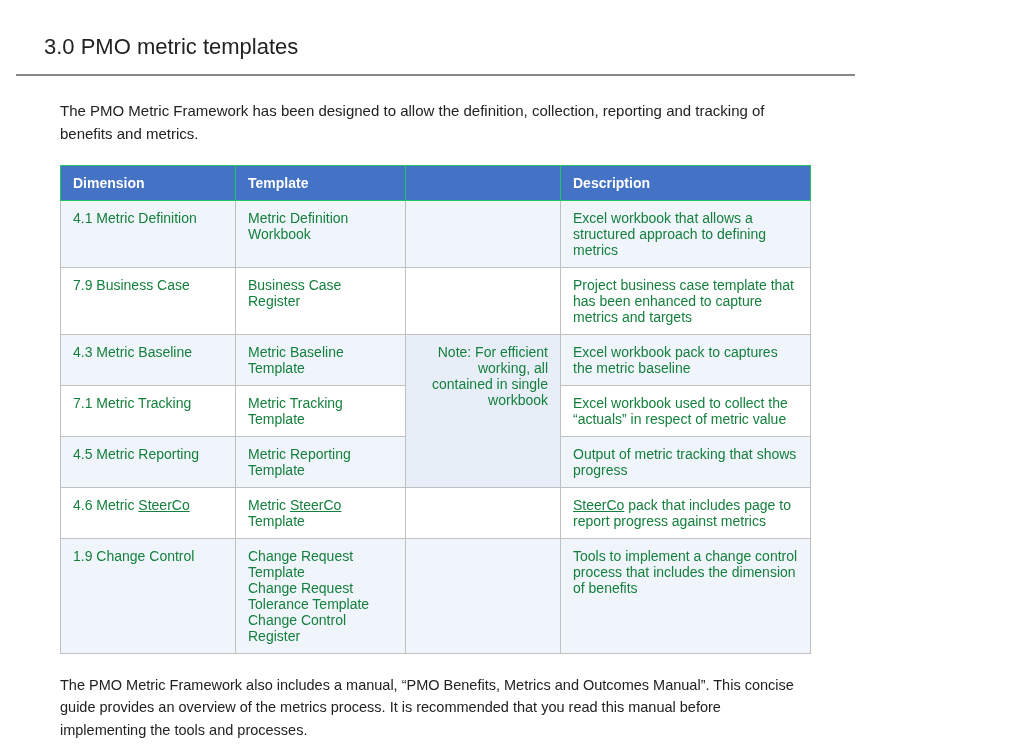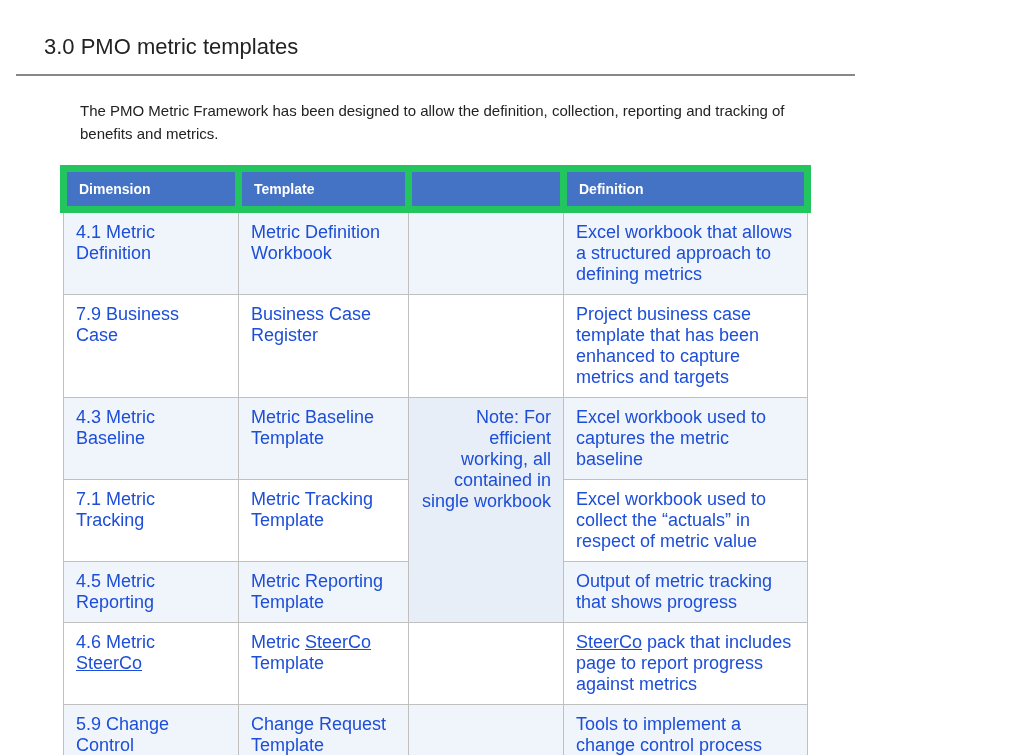--- a/index.html
+++ b/index.html
@@ -30,42 +30,41 @@
     }
     .content {
       padding: 24px 44px 10px 44px;
       flex: 1;
     }
     .intro-text {
       font-size: 15px;
       color: #222;
       margin-bottom: 20px;
       line-height: 1.5;
-      margin-left: 20px;
     }
     .table-wrapper {
       width: 100%;
       border-collapse: collapse;
       margin-bottom: 20px;
     }
     .table-wrapper thead tr th {
       background-color: #4472C4;
       color: #fff;
       font-weight: bold;
       padding: 9px 12px;
       text-align: left;
       font-size: 14px;
-      border: 7px solid #22c55e;
+      border: 1px solid #22c55e;
     }
     .table-wrapper tbody tr td {
       border: 1px solid #c0c0c0;
       padding: 9px 12px;
       vertical-align: top;
-      font-size: 18px;
-      color: #1d4ed8;
+      font-size: 14px;
+      color: #15803d;
       background: #fff;
       margin-left: 20px;
     }
     .table-wrapper tbody tr:nth-child(odd) td {
       background-color: #f0f4fb;
     }
     .table-wrapper tbody tr:nth-child(even) td {
       background-color: #ffffff;
     }
     .note-cell {
@@ -115,21 +114,21 @@
         <col class="col-dimension">
         <col class="col-template">
         <col class="col-note">
         <col class="col-desc">
       </colgroup>
       <thead>
         <tr>
           <th>Dimension</th>
           <th>Template</th>
           <th></th>
-          <th>Definition</th>
+          <th>Description</th>
         </tr>
       </thead>
       <tbody>
 
         <tr>
           <td>4.1 Metric Definition</td>
           <td>Metric Definition Workbook</td>
           <td></td>
           <td>Excel workbook that allows a structured approach to defining metrics</td>
         </tr>
@@ -138,21 +137,21 @@
           <td>7.9 Business Case</td>
           <td>Business Case Register</td>
           <td></td>
           <td>Project business case template that has been enhanced to capture metrics and targets</td>
         </tr>
 
         <tr>
           <td>4.3 Metric Baseline</td>
           <td>Metric Baseline Template</td>
           <td class="note-cell" rowspan="3">Note: For efficient working, all contained in single workbook</td>
-          <td>Excel workbook used to captures the metric baseline</td>
+          <td>Excel workbook pack to captures the metric baseline</td>
         </tr>
 
         <tr>
           <td>7.1 Metric Tracking</td>
           <td>Metric Tracking Template</td>
           <td>Excel workbook used to collect the “actuals” in respect of metric value</td>
         </tr>
 
         <tr>
           <td>4.5 Metric Reporting</td>
@@ -161,31 +160,32 @@
         </tr>
 
         <tr>
           <td>4.6 Metric <span class="underline-text">SteerCo</span></td>
           <td>Metric <span class="underline-text">SteerCo</span> Template</td>
           <td></td>
           <td><span class="underline-text">SteerCo</span> pack that includes page to report progress against metrics</td>
         </tr>
 
         <tr>
-          <td>5.9 Change Control</td>
+          <td>1.9 Change Control</td>
           <td>
             Change Request Template<br>
             Change Request Tolerance Template<br>
             Change Control Register
           </td>
           <td></td>
           <td>Tools to implement a change control process that includes the dimension of benefits</td>
         </tr>
       </tbody>
     </table>
 
+    <p class="outro-text">The PMO Metric Framework also includes a manual, “PMO Benefits, Metrics and Outcomes Manual”.  This concise guide provides an overview of the metrics process.  It is recommended that you read this manual before implementing the tools and processes.</p>
   </div>
 
   <div class="footer">
     <span>Copyright 2016.  All rights reserved.</span>
     <a href="#">www.pmmajik.com</a>
   </div>
 </div>
 
 </body></html>

